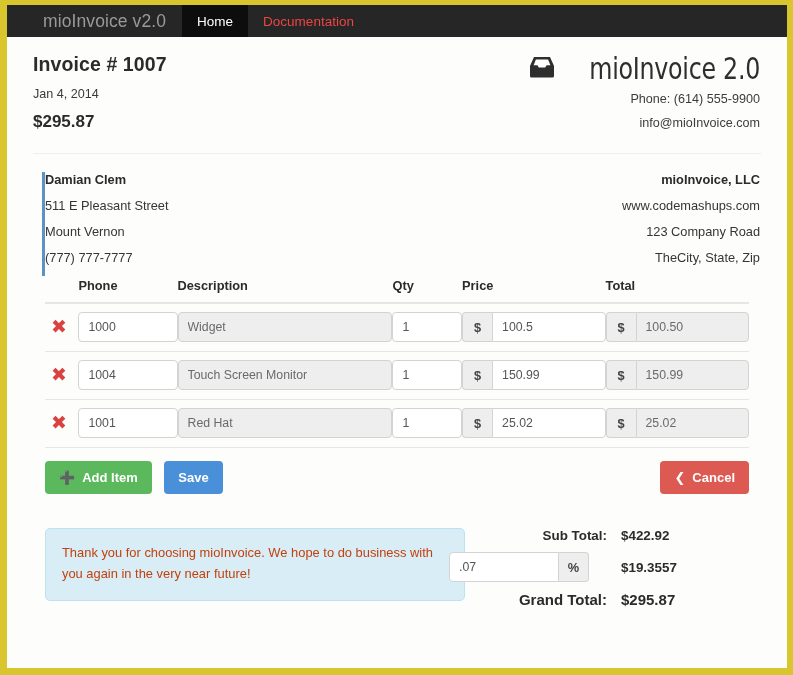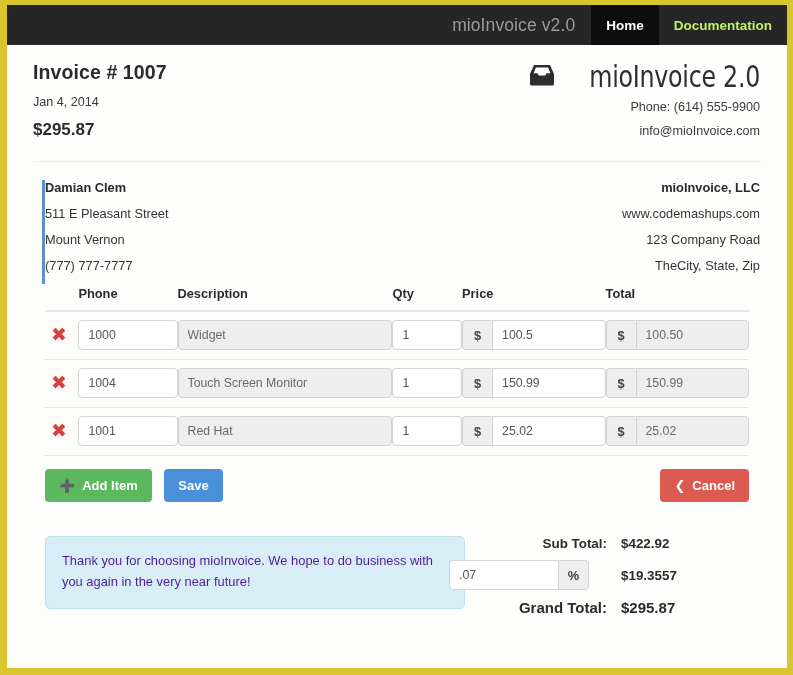--- a/index.html
+++ b/index.html
@@ -14,49 +14,48 @@
     overflow: hidden;
     background: #fdfdfb;
     border-left: 7px solid #d9c62e;
     border-top: 5px solid #d9c62e;
     border-right: 6px solid #d9c62e;
     border-bottom: 7px solid #d9c62e;
   }
 
   
   .navbar {
-    height: 40px;
+    height: 32px;
     background: #262626;
     display: flex;
     align-items: stretch;
-    padding-left: 20px;
+    padding-left: 36px;
     font-size: 0px;
-    justify-content: flex-end;
   }
   .brand {
     display: flex; align-items: center;
     padding: 0 16px 0 0;
     color: #9a9a9a;
     font-size: 17.5px;
     letter-spacing: .1px;
     white-space: nowrap;
   }
   .navlink {
     display: flex; align-items: center;
     padding: 0 15px;
     font-size: 13.5px;
     color: #9d9d9d;
-    font-weight: bold;
+    font-weight: normal;
     white-space: nowrap;
   }
   .navlink.active {
     background: #0d0d0d;
     color: #ffffff;
   }
-  .navlink.plain { font-weight: bold; color: #bef264; }
+  .navlink.plain { font-weight: normal; color: #ef4444; }
 
   
   .page {
     padding: 0 26px;
     position: relative;
   }
 
   
   .inv-head {
     position: relative;
@@ -231,21 +230,21 @@
   .foot {
     position: relative;
     padding: 18px 12px 0 12px;
   }
   .note {
     width: 420px;
     background: #d9edf7;
     border: 1px solid #bce1f1;
     border-radius: 5px;
     padding: 14px 16px 15px 16px;
-    color: #4c1d95;
+    color: #c2410c;
     font-size: 12.9px;
     line-height: 1.62;
   }
   .totals {
     position: absolute;
     right: 12px;
     top: 18px;
     width: 300px;
   }
   .trow {

